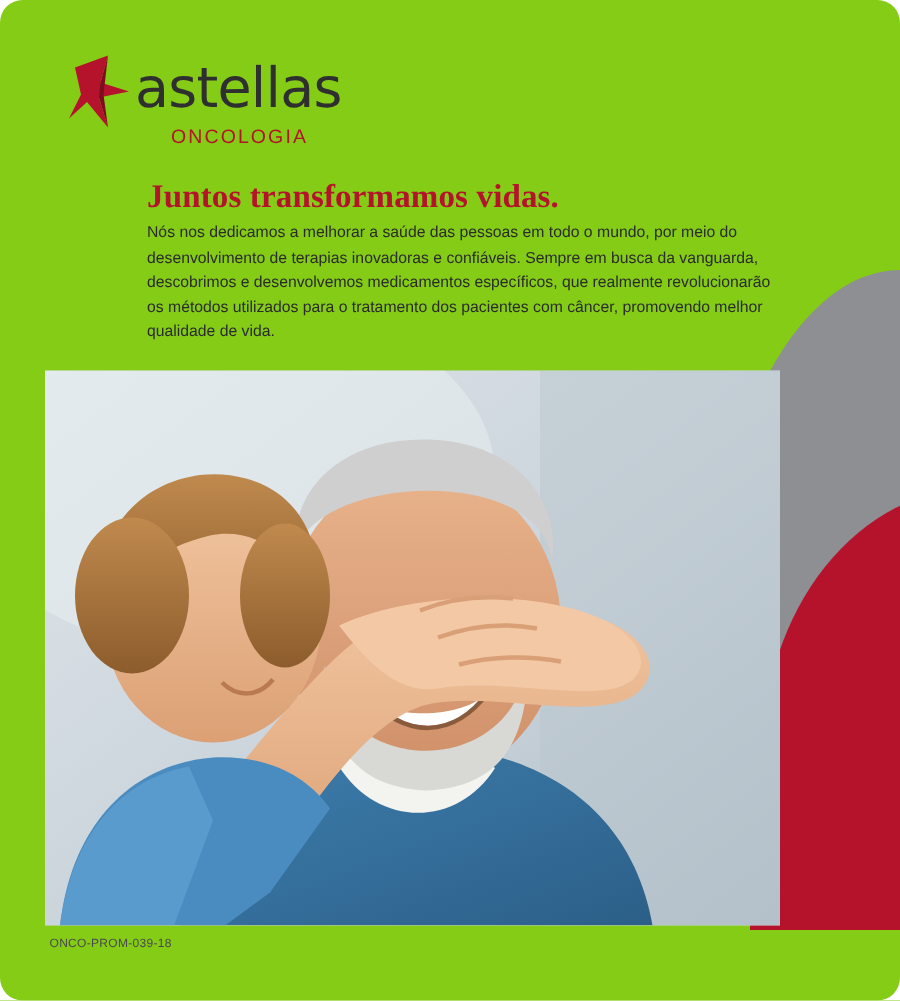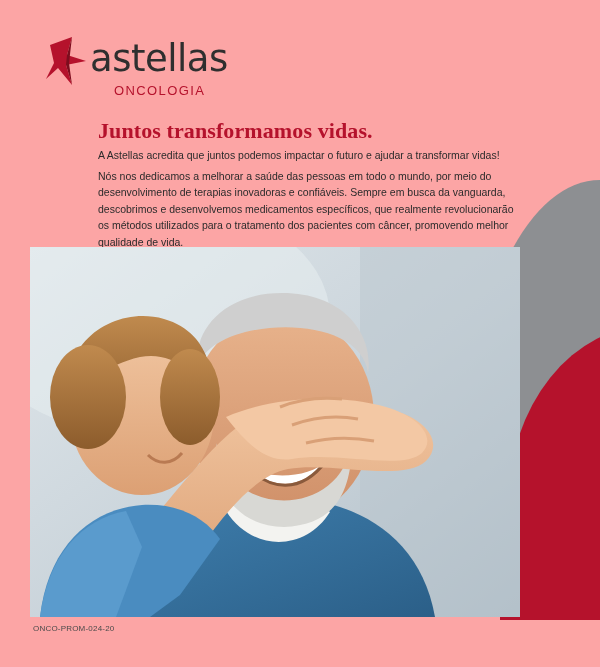--- a/index.html
+++ b/index.html
@@ -10,22 +10,23 @@
     width: 600px;
     height: 667px;
     background: #ffffff;
     font-family: "Liberation Sans", sans-serif;
     overflow: hidden;
   }
   .page {
     position: relative;
     width: 600px;
     height: 667px;
-    background: #fca5a5;
-    overflow: hidden;
+    background: #84cc16;
+    overflow: hidden;
+    border-radius: 15px;
   }
 
   
   .swoosh-wrap {
     position: absolute;
     right: 0;
     top: 150px;
     width: 140px;
     height: 470px;
     overflow: hidden;
@@ -160,21 +161,20 @@
         </svg>
       </span>
       <span class="logo-word">astellas</span>
     </div>
     <div class="logo-sub">ONCOLOGIA</div>
   </div>
 
   <div class="headline">Juntos transformamos vidas.</div>
 
   <div class="body-copy">
-    <p>A Astellas acredita que juntos podemos impactar o futuro e ajudar a transformar vidas!</p>
     <p>Nós nos dedicamos a melhorar a saúde das pessoas em todo o mundo, por meio do desenvolvimento de terapias inovadoras e confiáveis. Sempre em busca da vanguarda, descobrimos e desenvolvemos medicamentos específicos, que realmente revolucionarão os métodos utilizados para o tratamento dos pacientes com câncer, promovendo melhor qualidade de vida.</p>
   </div>
 
   <div class="photo">
     <svg width="490" height="370" viewBox="0 0 490 370" aria-hidden="true">
       <defs>
         <linearGradient id="bg" x1="0" y1="0" x2="1" y2="1">
           <stop offset="0%" stop-color="#dfe6ea"></stop>
           <stop offset="55%" stop-color="#c9d3da"></stop>
           <stop offset="100%" stop-color="#aebcc6"></stop>
@@ -222,15 +222,15 @@
       <path d="M40 160 C26 96 84 58 134 72 C184 86 188 140 176 168 C170 122 140 104 110 110 C76 118 56 136 40 160 Z" fill="url(#hair)"></path>
       <ellipse cx="58" cy="150" rx="38" ry="52" fill="url(#hair)"></ellipse>
       <ellipse cx="160" cy="150" rx="30" ry="48" fill="url(#hair)"></ellipse>
       <path d="M118 208 C128 218 142 218 152 206" stroke="#b97a52" stroke-width="3" fill="none"></path>
 
       <path d="M10 370 C18 300 60 262 112 258 C150 256 176 272 190 292 L150 348 L120 370 Z" fill="#4a8cc0"></path>
       <path d="M10 370 C18 308 52 272 96 264 L112 300 L86 370 Z" fill="#5a9bcd"></path>
     </svg>
   </div>
 
-  <div class="footer-code">ONCO-PROM-024-20</div>
+  <div class="footer-code">ONCO-PROM-039-18</div>
 
 </div>
 
 </body></html>

